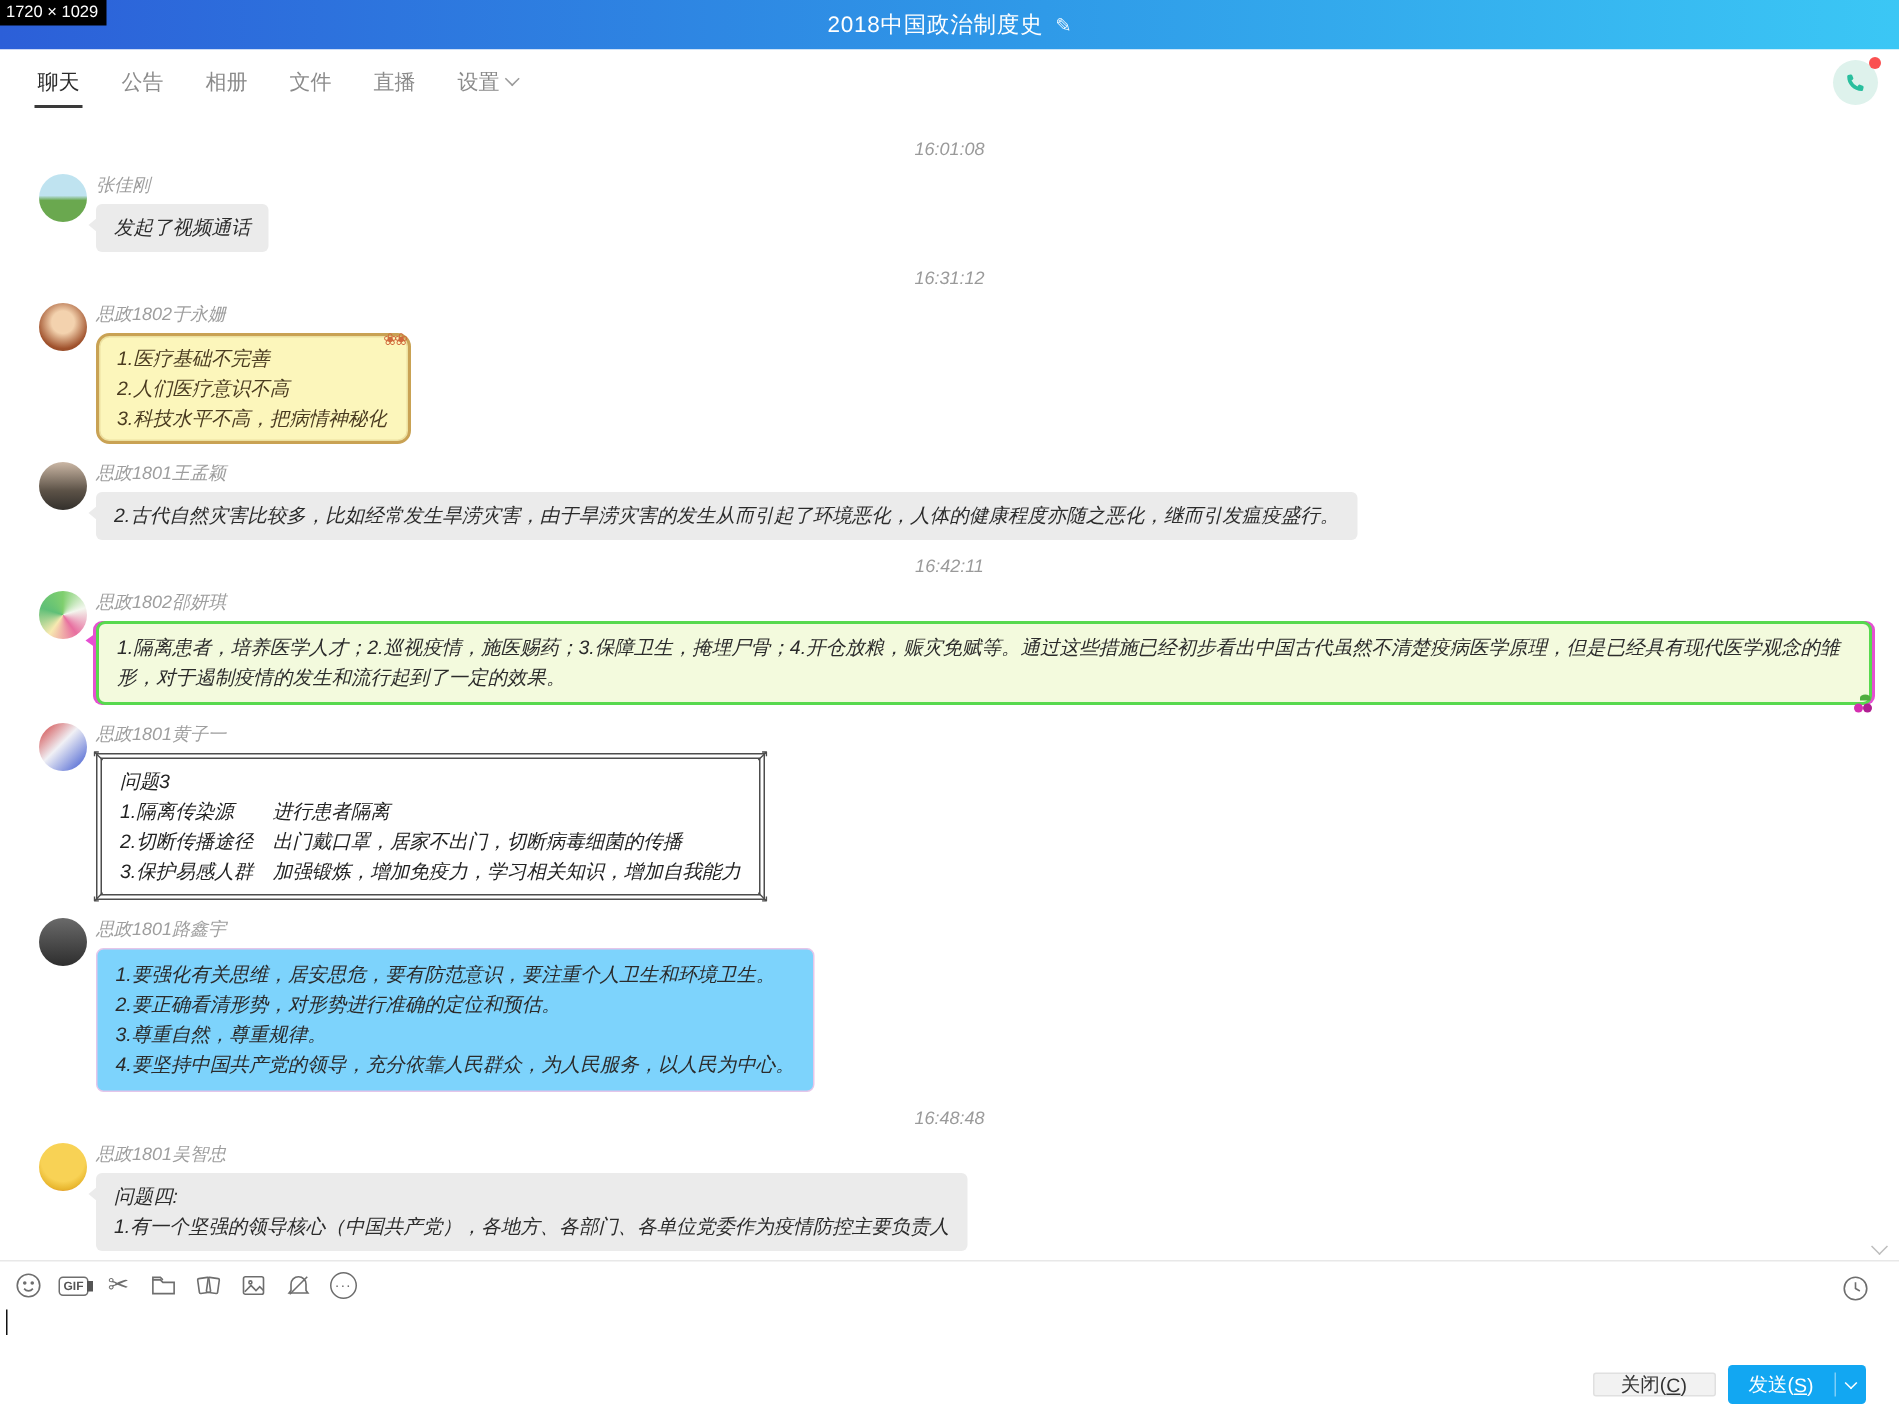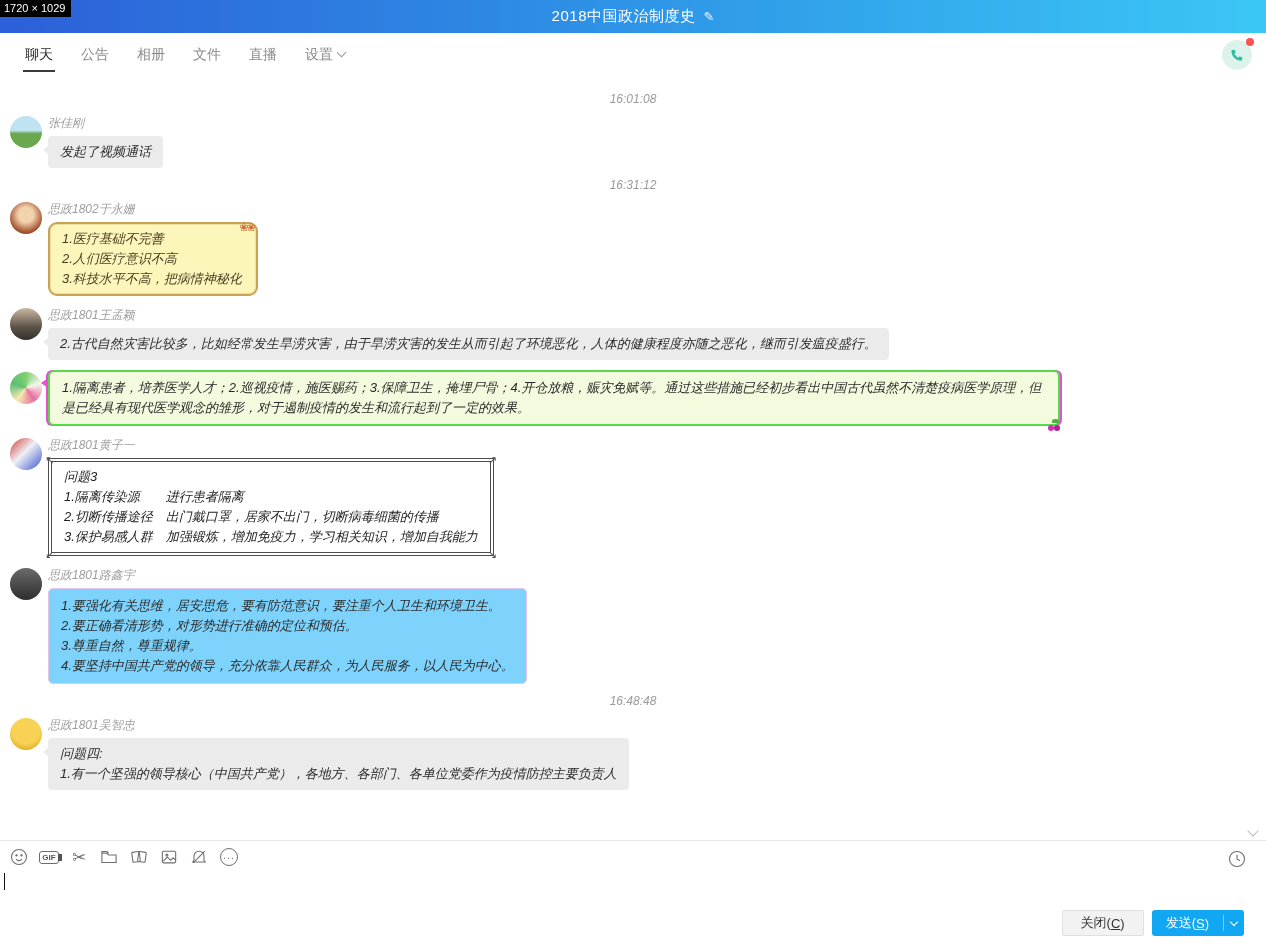--- a/index.html
+++ b/index.html
@@ -30,21 +30,21 @@
     border-radius:50%; background:#def2ec; display:flex; align-items:center;
     justify-content:center; cursor:pointer; }
   .call-btn svg { width:16px; height:16px; }
   .call-dot { position:absolute; right:12px; top:5px; width:8px; height:8px;
     border-radius:50%; background:#fa5151; }
 
   
   .feed { position:absolute; top:76px; left:0; width:1266px; height:762px;
     overflow:hidden; padding-top:10px; background:#fff;font-style:italic; }
   .ts { text-align:center; font-size:12px; color:#9a9a9a; margin:6px 0 8px; }
-  .msg { display:flex; padding:0 10px; margin-bottom:10px; }
+  .msg { display:flex; padding:0 26px; margin-bottom:10px; }
   .avatar { width:32px; height:32px; border-radius:50%; flex:0 0 32px; margin-right:6px;
     margin-top:2px; cursor:pointer; }
   .av-landscape { background:linear-gradient(180deg,#bfe3f0 45%,#6aa84f 55%); }
   .av-anime-girl { background:radial-gradient(circle at 50% 40%,#f3d2ae 30%,#a0522d 70%,#7c3b1e 100%); }
   .av-portrait { background:linear-gradient(180deg,#cbb7a5 0%,#5c5247 60%,#33302c 100%); }
   .av-colorful { background:conic-gradient(#7fcf6e,#f3f7ee,#e86fa0,#f7e9b0,#5fbf77,#7fcf6e); }
   .av-flags { background:linear-gradient(135deg,#cf3a3a 0%,#f0f0f5 45%,#3a55cf 100%); }
   .av-dark { background:linear-gradient(180deg,#6a6a6a 0%,#2e2e2e 100%); }
   .av-pooh { background:radial-gradient(circle at 50% 35%,#f8d255 55%,#e8b62e 75%,#d23b2e 100%); }
   .body { display:flex; flex-direction:column; max-width:1220px; }
@@ -52,21 +52,21 @@
   .bubble { position:relative; font-size:13px; color:#2b2b2b; line-height:20px;
     width:fit-content; }
   .b-gray { background:#ebebeb; border-radius:4px; padding:6px 12px; }
   .b-gray::before { content:""; position:absolute; left:-5px; top:9px;
     border:5px solid transparent; border-right:6px solid #ebebeb; border-left:0; }
   .b-yellow { background:#fcf6bb; border:2px solid #c9a254; border-radius:9px;
     padding:5px 12px; width:210px; box-shadow:inset 0 0 0 1px #ece0a0; color:#4a3b20; }
   .deco-flower { position:absolute; top:-7px; right:2px; font-size:11px; color:#d0693c;
     letter-spacing:-2px; }
   .b-green { background:#f3fadd; border:2px solid #57d94e; border-radius:6px;
-    padding:6px 12px; width:1012px; box-shadow:-2px 0 0 0 #e54fd2, 2px 0 0 0 #e54fd2; }
+    padding:6px 12px; width:1184px; box-shadow:-2px 0 0 0 #e54fd2, 2px 0 0 0 #e54fd2; }
   .b-green::before { content:""; position:absolute; left:-9px; top:6px;
     border:5px solid transparent; border-right:7px solid #e54fd2; border-left:0; }
   .cherries { position:absolute; right:-4px; bottom:-7px; width:14px; height:12px; }
   .cherries i { position:absolute; width:6px; height:6px; border-radius:50%;
     background:#d象; background:#d52fb0; bottom:0; }
   .cherries i.c1 { left:0; } .cherries i.c2 { left:6px; background:#b01f92; }
   .cherries i.leaf { width:7px; height:4px; border-radius:50% 50% 0 0;
     background:#4fae3f; top:0; left:4px; }
   .b-boxed { background:#fff; border:4px double #4d4d4d; padding:5px 12px; color:#222; }
   .b-boxed .corner { position:absolute; font-size:11px; color:#4d4d4d; line-height:10px; }
@@ -94,21 +94,21 @@
   .more-circ { width:18px; height:18px; border:1px solid #6e6e6e; border-radius:50%;
     display:flex; align-items:center; justify-content:center; font-size:10px;
     letter-spacing:1px; color:#6e6e6e; padding-bottom:4px; }
   .history-tool { position:absolute; right:14px; top:6px; }
   .caret { position:absolute; left:4px; top:32px; width:1px; height:17px; background:#111;
     animation:blink 1s steps(1) infinite; }
   @keyframes blink { 50% { opacity:0; } }
 
   .btn-row { position:absolute; right:22px; bottom:9px; display:flex; align-items:center; }
   .btn-close { background:#f2f2f2; border:1px solid #e0e0e0; color:#333; font-size:13px;
-    height:26px; padding:0 18px; margin-right:8px; cursor:pointer;
+    height:16px; padding:0 18px; margin-right:8px; cursor:pointer;
     display:flex; align-items:center; border-radius:2px; }
   .btn-send { background:#12a7f2; color:#fff; font-size:13px; height:26px; border-radius:3px;
     display:flex; align-items:center; cursor:pointer; }
   .btn-send .main { padding:12px 14px; display:flex; align-items:center; height:100%; }
   .btn-send .sep { width:1px; height:16px; background:rgba(255,255,255,.45); }
   .btn-send .dd { width:20px; height:100%; display:flex; align-items:center; justify-content:center; }
   .btn-send .dd i { width:6px; height:6px; border-right:1px solid #fff; border-bottom:1px solid #fff;
     display:inline-block; transform:rotate(45deg); margin-top:-3px; }
   .key { text-decoration:underline; }
 </style>
@@ -183,24 +183,26 @@
     <div class="msg">
       <div class="avatar av-portrait"></div>
       <div class="body">
         <div class="sender">思政1801王孟颖</div>
         <div class="bubble b-gray">
           <div class="line">2.古代自然灾害比较多，比如经常发生旱涝灾害，由于旱涝灾害的发生从而引起了环境恶化，人体的健康程度亦随之恶化，继而引发瘟疫盛行。</div>
         </div>
       </div>
     </div>
 
+    <div class="ts">16:42:11</div>
 
     <div class="msg">
       <div class="avatar av-colorful"></div>
       <div class="body">
+        <div class="sender">思政1802邵妍琪</div>
         <div class="bubble b-green">
           <div class="line">1.隔离患者，培养医学人才；2.巡视疫情，施医赐药；3.保障卫生，掩埋尸骨；4.开仓放粮，赈灾免赋等。通过这些措施已经初步看出中国古代虽然不清楚疫病医学原理，但是已经具有现代医学观念的雏形，对于遏制疫情的发生和流行起到了一定的效果。</div>
           <span class="cherries">
               <i class="c1"></i>
               <i class="c2"></i>
               <i class="leaf"></i>
             </span>
         </div>
       </div>
     </div>

